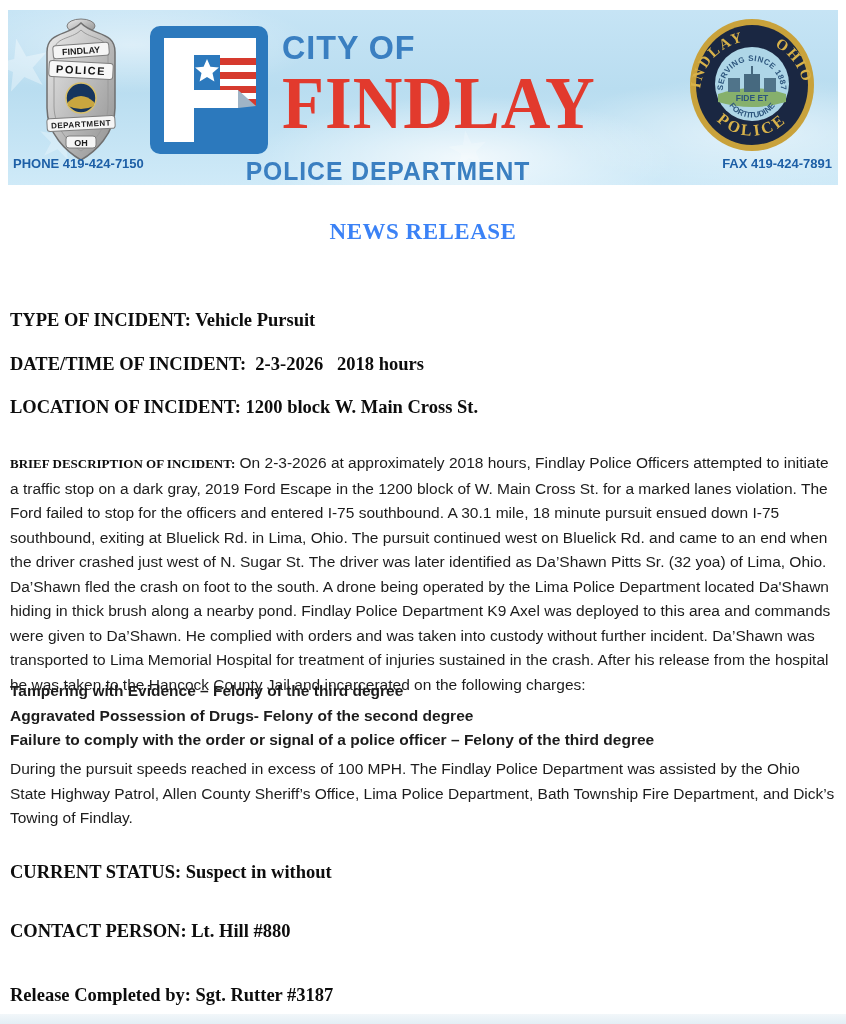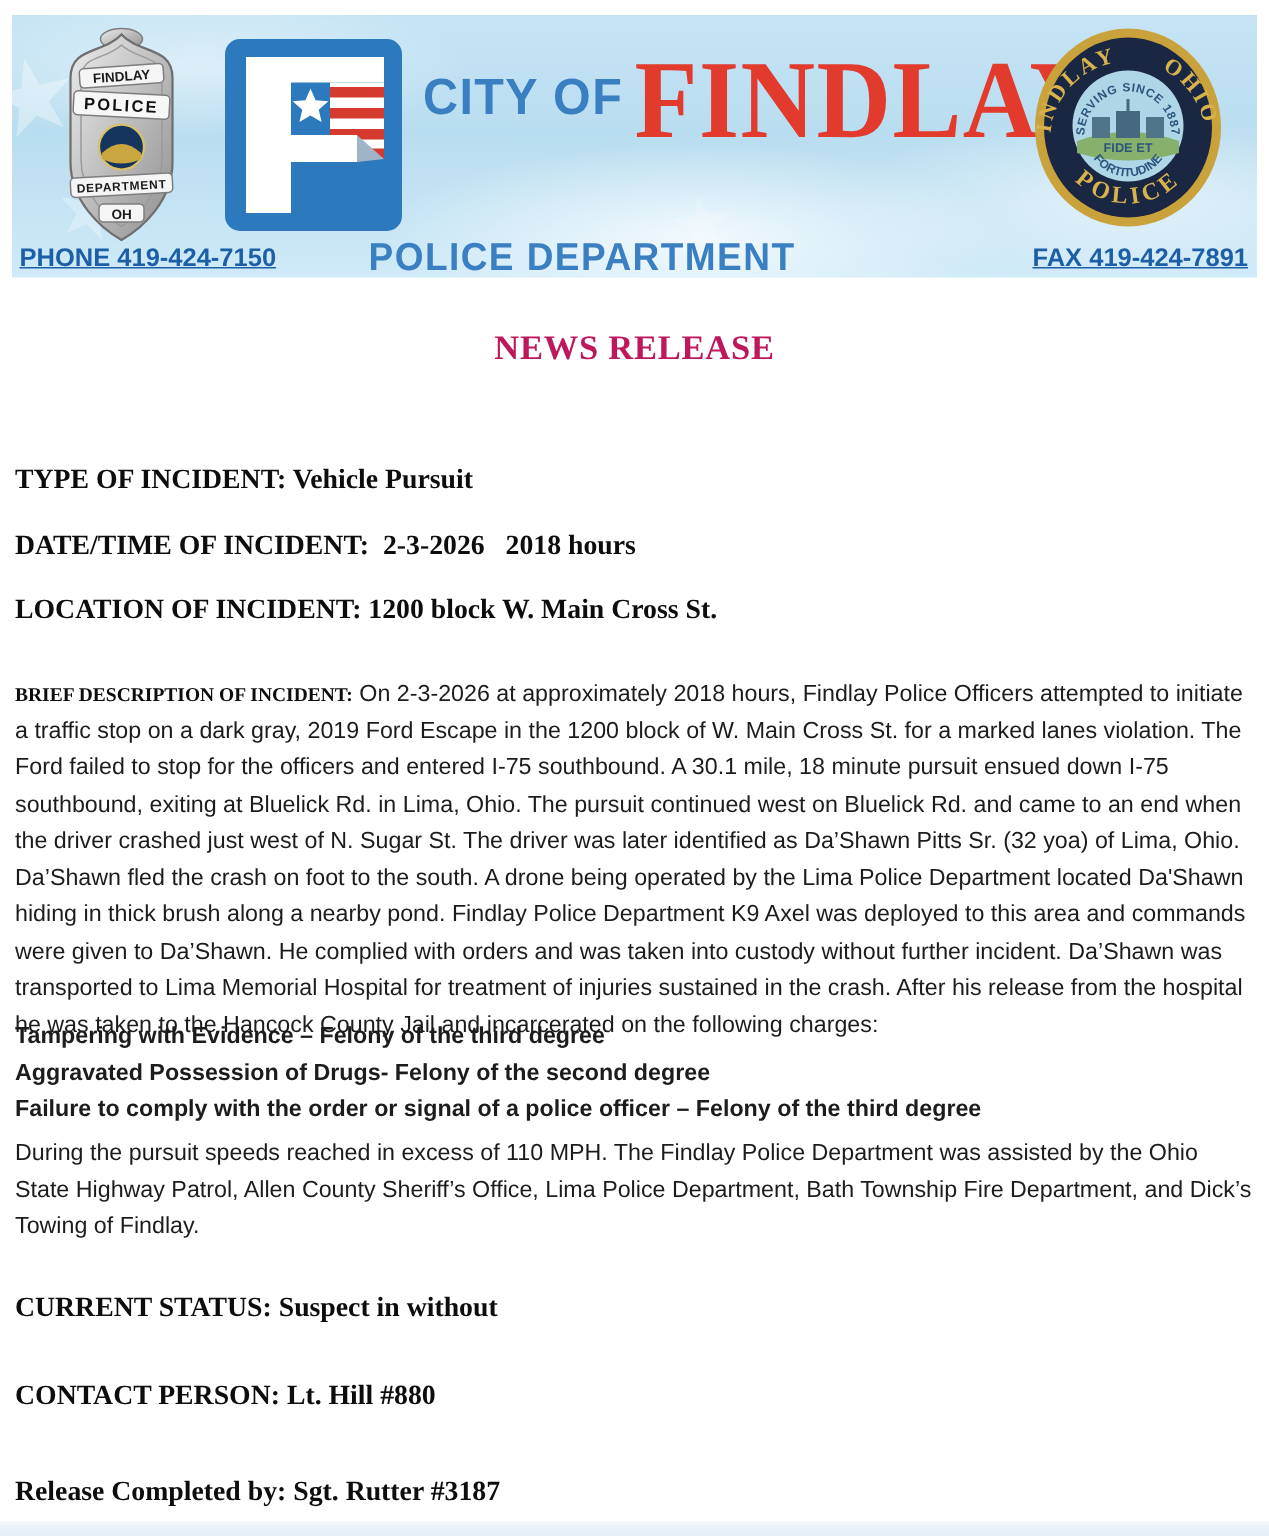--- a/index.html
+++ b/index.html
@@ -24,50 +24,50 @@
     clip-path:polygon(50% 0%,61% 35%,98% 35%,68% 57%,79% 91%,50% 70%,21% 91%,32% 57%,2% 35%,39% 35%);
   }
   .deco-star.s1 { left:-14px; top:28px; width:56px; height:56px; transform:rotate(-12deg); }
   .deco-star.s2 { left:30px; top:110px; width:42px; height:42px; transform:rotate(10deg); opacity:.28; }
   .deco-star.s3 { left:440px; top:120px; width:40px; height:40px; transform:rotate(-8deg); opacity:.2; }
 
   .badge-left { position:absolute; left:27px; top:6px; width:92px; height:150px; }
   .patch-right { position:absolute; right:20px; top:4px; width:132px; height:142px; }
 
   .phone-text, .fax-text {
-    position:absolute; bottom:3px;
-    font-family:"Liberation Sans", sans-serif; font-weight:bold; font-size:17px;
-    color:#1d5fa6; letter-spacing:0px;text-decoration:underline;
+    position:absolute; bottom:14px;
+    font-family:"Liberation Sans", sans-serif; font-weight:bold; font-size:13px;
+    color:#1d5fa6; letter-spacing:0px;
   }
   .phone-text { left:5px; }
   .fax-text { right:6px; }
 
   .logo-group { position:absolute; left:142px; top:16px; display:flex; align-items:flex-start; }
   .f-tile { width:118px; height:128px; flex:0 0 auto; }
-  .wordmark { margin-left:14px; margin-top:4px; display:flex; flex-direction:row;align-items:center; }
+  .wordmark { margin-left:14px; margin-top:4px; display:flex; flex-direction:column; }
   .city-of {
     font-family:"Liberation Sans", sans-serif; font-weight:bold; font-size:34px;
     color:#3a7fc1; letter-spacing:1px; transform:scaleX(.95); transform-origin:left center;
     line-height:1.05;
   }
   .findlay-word {
     font-family:"Liberation Serif", serif; font-weight:bold; font-size:74px;
     color:#e23a2d; letter-spacing:1px; transform:scaleX(.93); transform-origin:left center;
     line-height:.95; margin-top:2px;
   }
   .police-dept {
     position:absolute; left:150px; top:146px; width:460px; text-align:center;
     font-family:"Liberation Sans", sans-serif; font-weight:bold; font-size:26px;
     color:#3a7fc1; letter-spacing:1px; transform:scaleX(.95);
   }
 
   
   .news-title {
     position:absolute; top:219px; left:0; width:100%; text-align:center;
-    font-weight:bold; font-size:23px; letter-spacing:.5px; color:#be185d;
+    font-weight:bold; font-size:23px; letter-spacing:.5px; color:#3b82f6;
   }
   .field-row { position:absolute; left:10px; right:10px; font-size:18.5px; color:#0d0d0d; }
   .field-label { font-weight:bold; }
   .field-value { font-weight:bold; white-space:pre-wrap; }
   .field-value.bold { font-weight:bold; }
 
   .row-type     { top:310px; }
   .row-datetime { top:354px; }
   .row-location { top:397px; }
   .row-status   { top:862px; }
@@ -208,21 +208,21 @@
 <p class="desc-block">
   <span class="field-label">BRIEF DESCRIPTION OF INCIDENT:</span><span> On 2-3-2026 at approximately 2018 hours, Findlay Police Officers attempted to initiate a traffic stop on a dark gray, 2019 Ford Escape in the 1200 block of W. Main Cross St. for a marked lanes violation. The Ford failed to stop for the officers and entered I-75 southbound. A 30.1 mile, 18 minute pursuit ensued down I-75 southbound, exiting at Bluelick Rd. in Lima, Ohio. The pursuit continued west on Bluelick Rd. and came to an end when the driver crashed just west of N. Sugar St. The driver was later identified as Da’Shawn Pitts Sr. (32 yoa) of Lima, Ohio. Da’Shawn fled the crash on foot to the south. A drone being operated by the Lima Police Department located Da'Shawn hiding in thick brush along a nearby pond. Findlay Police Department K9 Axel was deployed to this area and commands were given to Da’Shawn. He complied with orders and was taken into custody without further incident. Da’Shawn was transported to Lima Memorial Hospital for treatment of injuries sustained in the crash. After his release from the hospital he was taken to the Hancock County Jail and incarcerated on the following charges:</span>
 </p>
 
 <div class="charges-block">
   <div>Tampering with Evidence – Felony of the third degree</div>
   <div>Aggravated Possession of Drugs- Felony of the second degree</div>
   <div>Failure to comply with the order or signal of a police officer – Felony of the third degree</div>
 </div>
 
-<p class="assist-block">During the pursuit speeds reached in excess of 110 MPH. The Findlay Police Department was assisted by the Ohio State Highway Patrol, Allen County Sheriff’s Office, Lima Police Department, Bath Township Fire Department, and Dick’s Towing of Findlay.</p>
+<p class="assist-block">During the pursuit speeds reached in excess of 100 MPH. The Findlay Police Department was assisted by the Ohio State Highway Patrol, Allen County Sheriff’s Office, Lima Police Department, Bath Township Fire Department, and Dick’s Towing of Findlay.</p>
 
 <div class="field-row row-status">
   <span class="field-label">CURRENT STATUS:</span><span class="field-value"> Suspect in without</span>
 </div>
 
 <div class="field-row row-contact">
   <span class="field-label">CONTACT PERSON:</span><span class="field-value bold"> Lt. Hill #880</span>
 </div>
 
 <div class="field-row row-release">

